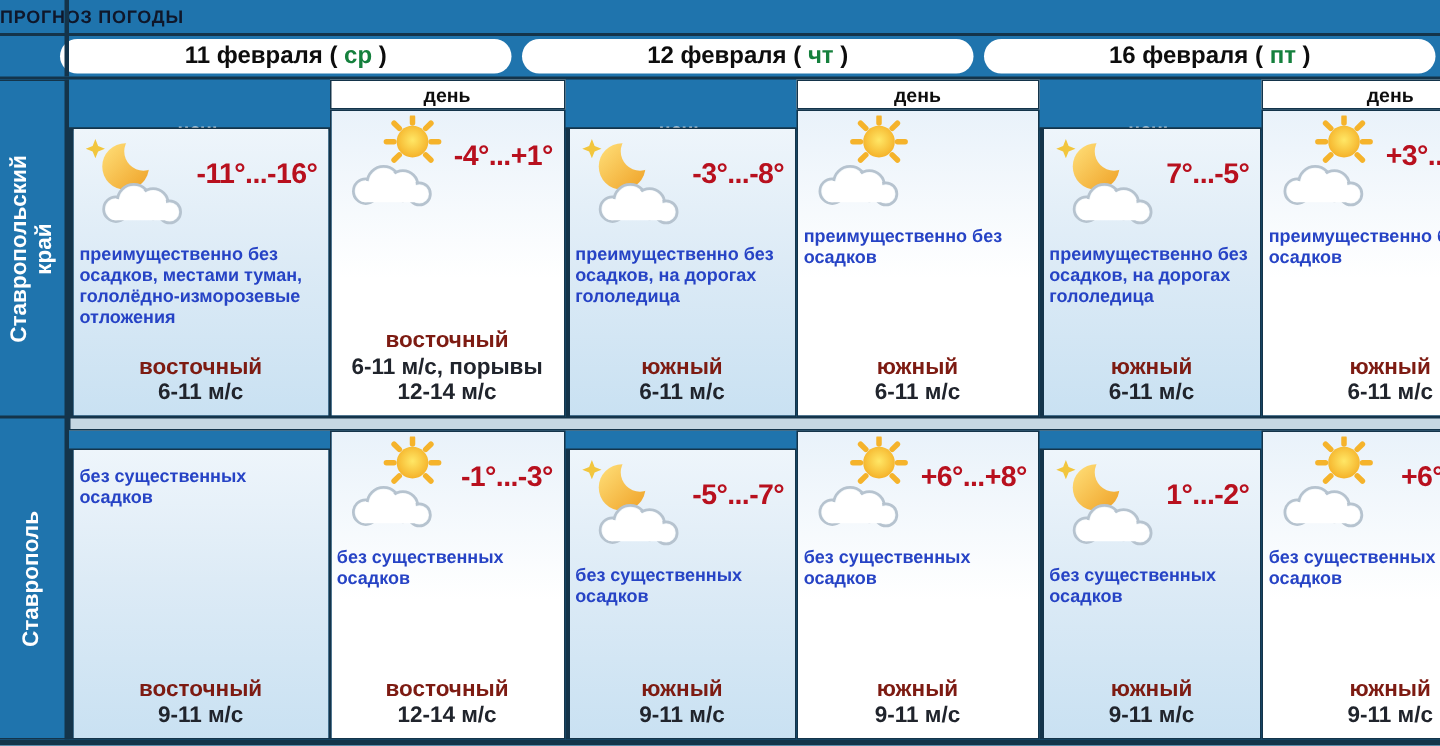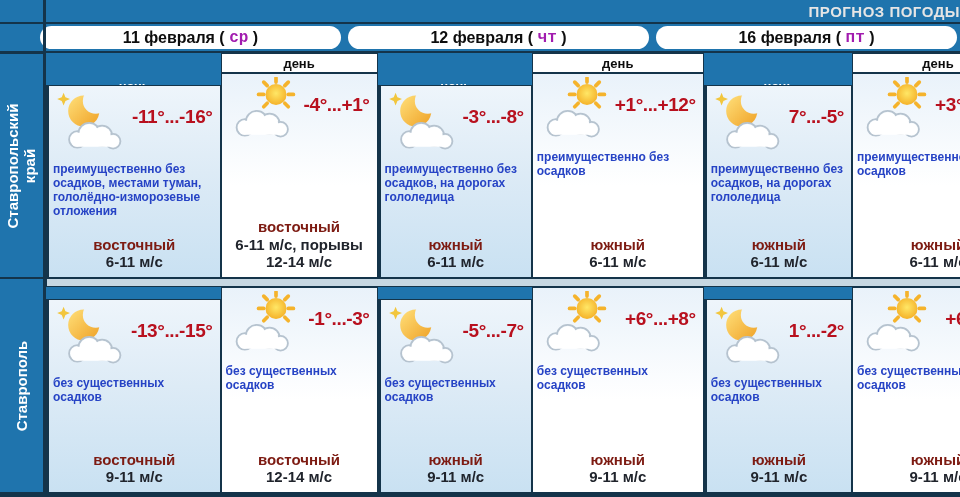--- a/index.html
+++ b/index.html
@@ -8,35 +8,35 @@
     width:960px;height:497px;
     background:#1f74ad;
     font-family:"Liberation Sans","DejaVu Sans",sans-serif;
     font-weight:bold;
     overflow:hidden;
     box-sizing:border-box;
   }
   .titlebar{
     height:22px;
     border-bottom:2px solid #14344a;
-    display:flex;align-items:center;justify-content:flex-end;
-    color:#e5e5e5;font-size:15px;letter-spacing:.5px;
+    display:flex;align-items:center;justify-content:flex-start;
+    color:#0f172a;font-size:12px;letter-spacing:.5px;
   }
   .vline{position:absolute;left:43px;top:0;width:3px;height:51px;background:#14344a;}
   .pills{
     margin-left:38px;height:27px;
     display:flex;gap:7px;
     padding:2px 3px 2px 2px;box-sizing:border-box;
   }
   .pill{
     flex:1;background:#ffffff;border-radius:13px;
     display:flex;align-items:center;justify-content:center;
     font-size:16px;color:#0d0d0d;white-space:pre;
   }
-  .pill .wd{color:#a21caf;font-family:Liberation Mono, monospace;}
+  .pill .wd{color:#15803d;}
   .grid{
     display:grid;
     grid-template-columns:46px repeat(6,1fr);
     grid-template-rows:20px 205px 9px 206px;
     border-top:2px solid #14344a;
     border-bottom:6px solid #14344a;
     box-sizing:border-box;
   }
   .bcell{border:1.5px solid #14344a;box-sizing:border-box;}
   .gstart{border-left-width:3px;}
@@ -215,21 +215,20 @@
         <div class="wspd">6-11 м/с</div>
       </div>
     </div>
     <div class="bcell cell day" style="grid-column:5;grid-row:2;">
       <div class="cell-top">
         <span class="wicon">
             <svg viewBox="0 0 84 72">
               <use href="#sym-day"></use>
             </svg>
           </span>
-        <span class="temp">+1°...+12°</span>
       </div>
       <div class="desc">преимущественно без осадков</div>
       <div class="wind">
         <div class="wdir">южный</div>
         <div class="wspd">6-11 м/с</div>
       </div>
     </div>
     <div class="bcell cell night gstart" style="grid-column:6;grid-row:2;">
       <div class="cell-top">
         <span class="wicon">
@@ -257,28 +256,20 @@
       <div class="desc">преимущественно без осадков</div>
       <div class="wind">
         <div class="wdir">южный</div>
         <div class="wspd">6-11 м/с</div>
       </div>
     </div>
 
     <div class="bcell sep" style="grid-column:2/8;grid-row:3;"></div>
 
     <div class="bcell cell night gstart" style="grid-column:2;grid-row:4;">
-      <div class="cell-top">
-        <span class="wicon">
-            <svg viewBox="0 0 84 72">
-              <use href="#sym-night"></use>
-            </svg>
-          </span>
-        <span class="temp">-13°...-15°</span>
-      </div>
       <div class="desc">без существенных осадков</div>
       <div class="wind">
         <div class="wdir">восточный</div>
         <div class="wspd">9-11 м/с</div>
       </div>
     </div>
     <div class="bcell cell day" style="grid-column:3;grid-row:4;">
       <div class="cell-top">
         <span class="wicon">
             <svg viewBox="0 0 84 72">

